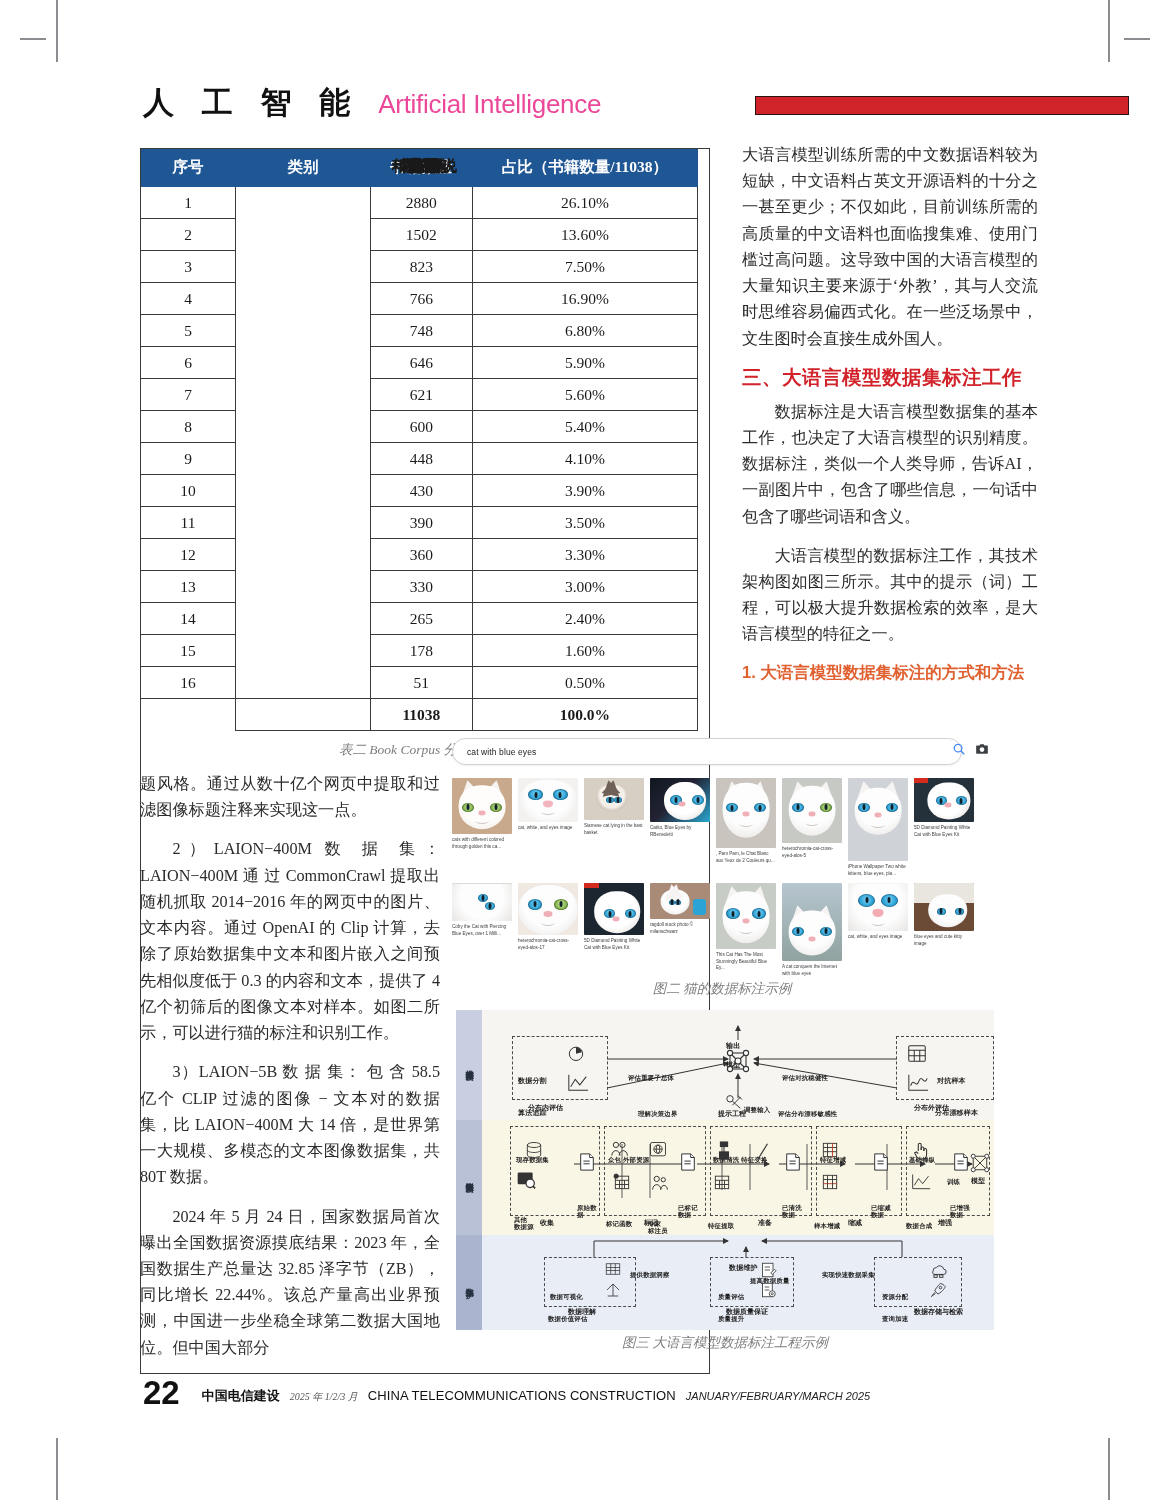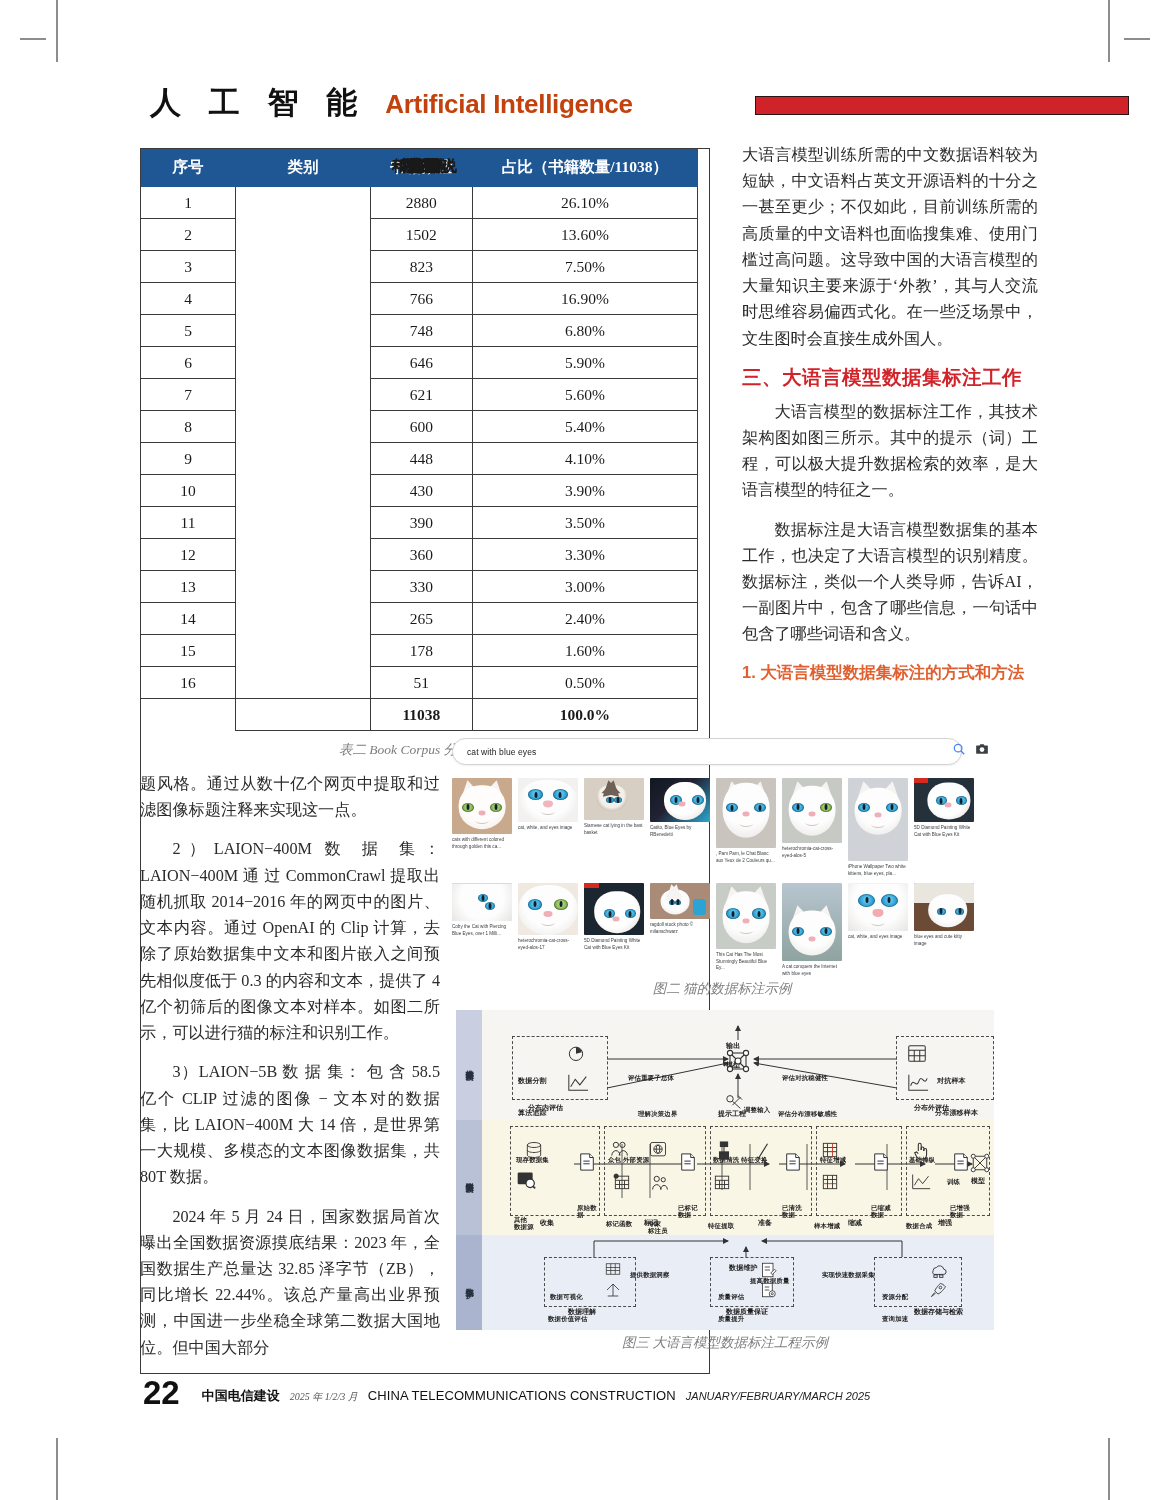--- a/index.html
+++ b/index.html
@@ -21,25 +21,24 @@
 
   
   .page-header {
     position: absolute; left: 143px; top: 82px;
     display: flex; align-items: baseline; gap: 18px;
   }
   .hdr-cn {
     font-family: "Liberation Serif","DejaVu Serif",serif;
     font-weight: bold; font-size: 31px; letter-spacing: 10px;
     color: #111;
-    margin-left: 7px;
   }
   .hdr-en {
     font-family: "Liberation Sans","DejaVu Sans",sans-serif;
-    font-weight: bold; font-size: 26px; color: #c2410c;
+    font-weight: normal; font-size: 26px; color: #ec4899;
     letter-spacing: -0.3px;
   }
   .red-bar {
     position:absolute; left: 755px; top: 96px;
     width: 372px; height: 17px;
     background: #cf2229; border: 1.5px solid #2a1416;
   }
 
   
   .col-left { position:absolute; left:140px; top:148px; width:570px; }
@@ -362,22 +361,22 @@
     <p class="ind">2）LAION−400M 数 据 集：LAION−400M 通 过 CommonCrawl 提取出随机抓取 2014−2016 年的网页中的图片、文本内容。通过 OpenAI 的 Clip 计算，去除了原始数据集中文本和图片嵌入之间预先相似度低于 0.3 的内容和文本，提供了 4 亿个初筛后的图像文本对样本。如图二所示，可以进行猫的标注和识别工作。</p>
     <p class="ind">3）LAION−5B 数 据 集： 包 含 58.5 亿个 CLIP 过滤的图像 − 文本对的数据集，比 LAION−400M 大 14 倍，是世界第一大规模、多模态的文本图像数据集，共 80T 数据。</p>
     <p class="ind">2024 年 5 月 24 日，国家数据局首次曝出全国数据资源摸底结果：2023 年，全国数据生产总量达 32.85 泽字节（ZB），同比增长 22.44%。该总产量高出业界预测，中国进一步坐稳全球第二数据大国地位。但中国大部分</p>
   </div>
 </div>
 
 <div class="col-right">
   <div class="body-col">
     <p>大语言模型训练所需的中文数据语料较为短缺，中文语料占英文开源语料的十分之一甚至更少；不仅如此，目前训练所需的高质量的中文语料也面临搜集难、使用门槛过高问题。这导致中国的大语言模型的大量知识主要来源于‘外教’，其与人交流时思维容易偏西式化。在一些泛场景中，文生图时会直接生成外国人。</p>
     <h2 class="red-head">三、大语言模型数据集标注工作</h2>
+    <p class="ind">数据标注是大语言模型数据集的基本工作，也决定了大语言模型的识别精度。数据标注，类似一个人类导师，告诉AI，一副图片中，包含了哪些信息，一句话中包含了哪些词语和含义。</p>
     <p class="ind">大语言模型的数据标注工作，其技术架构图如图三所示。其中的提示（词）工程，可以极大提升数据检索的效率，是大语言模型的特征之一。</p>
-    <p class="ind">数据标注是大语言模型数据集的基本工作，也决定了大语言模型的识别精度。数据标注，类似一个人类导师，告诉AI，一副图片中，包含了哪些信息，一句话中包含了哪些词语和含义。</p>
     <h3 class="orange-head">1.  大语言模型数据集标注的方式和方法</h3>
   </div>
 </div>
 
 <div class="fig2">
   <div style="position:relative;">
     <div class="searchbar">
       <span class="q">cat with blue eyes</span>
     </div>
     <div class="search-icons" style="left:500px; right:auto; top:4px;">

